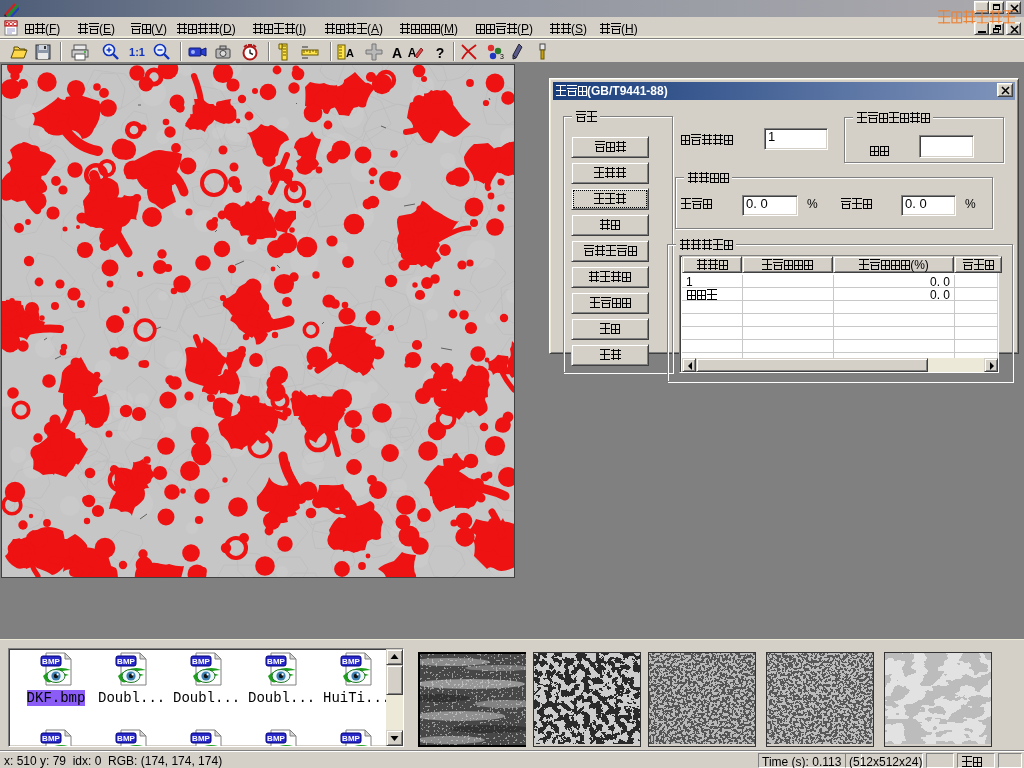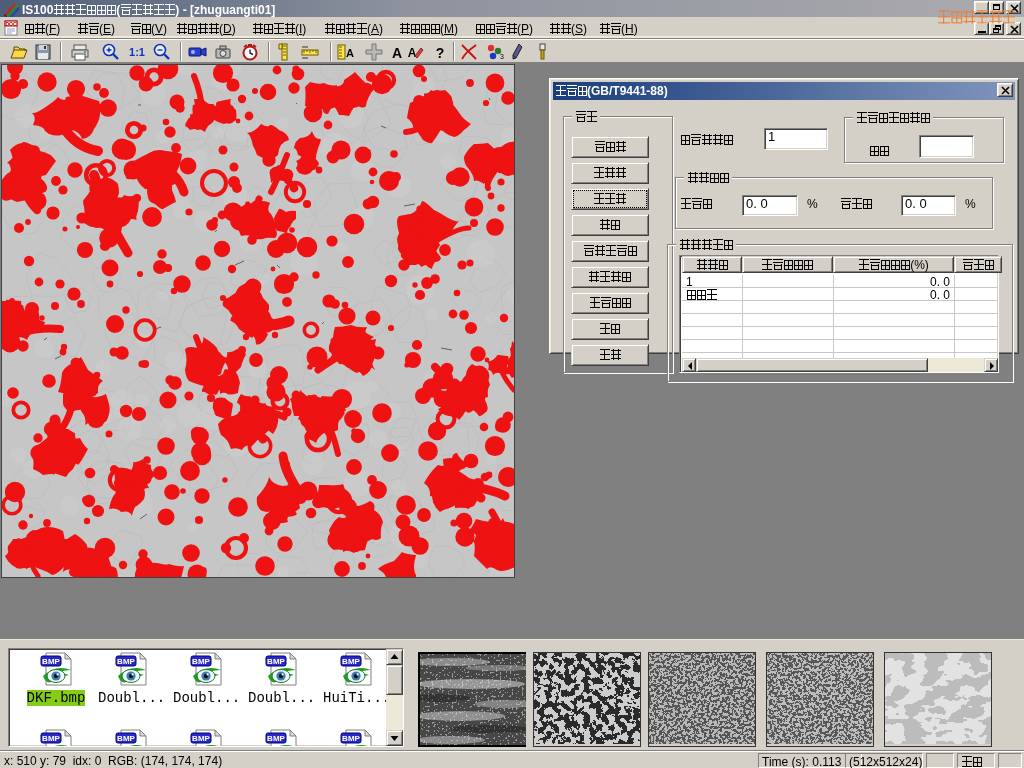--- a/index.html
+++ b/index.html
@@ -19,21 +19,20 @@
 </style></head><body>
 <div class="ab" style="left:0;top:0;width:1024px;height:17px;background:linear-gradient(90deg,#4e5d78 0%,#8e939e 40%,#abaaae 100%)">
     <svg class="ab" style="left:3px;top:1px" width="16" height="16">
       <g stroke-width="2" fill="none">
         <path d="M2 14 L12 3" stroke="#d02020"></path>
         <path d="M5 15 L15 4" stroke="#209020"></path>
         <path d="M8 16 L16 7" stroke="#2040c0"></path>
         <path d="M1 15 l3 1 l-2 -3z" fill="#222" stroke="none"></path>
       </g>
     </svg>
-    <div class="ab" style="left:22px;top:3px;color:#fff;font-weight:bold;font-size:12px;white-space:nowrap">IS100<b class="gc"></b><b class="gc"></b><b class="ga"></b><b class="gb"></b><b class="gb"></b><b class="gb"></b>(<b class="gd"></b><b class="ga"></b><b class="gc"></b><b class="ga"></b><b class="ga"></b>) - [zhuguangti01]</div>
     <div class="ab" style="right:3px;top:1px"><span class="wbtn" style="width:15px;height:13px"></span><span class="wbtn" style="width:15px;height:13px"><span class="ab" style="left:3px;top:2px;width:7px;height:6px;border:1px solid #000;border-top-width:2px"></span></span><span class="wbtn" style="width:15px;height:13px;margin-left:2px"><svg class="ab" style="left:3px;top:2px" width="9" height="9">
           <path d="M1 1 L8 8 M8 1 L1 8" stroke="#000" stroke-width="1.6"></path>
         </svg></span></div>
   </div>
 <div class="ab" style="left:0;top:17px;width:1024px;height:22px;background:#d4d0c8;border-bottom:1px solid #808080;box-shadow:inset 0 -2px 0 #ece9d8">
     <svg class="ab" style="left:4px;top:3px" width="15" height="16">
       <rect x="1" y="1" width="12" height="14" fill="#fff" stroke="#808080"></rect>
       <rect x="1" y="1" width="12" height="5" fill="#fff" stroke="#a00"></rect>
       <text x="7" y="6" font-size="5" fill="#c00" text-anchor="middle" font-weight="bold">DOC</text>
       <path d="M3 9 h8 M3 11 h8 M3 13 h5" stroke="#99c"></path>
@@ -992,21 +991,21 @@
       <div class="ab" style="left:14px;top:3px;width:66px;text-align:center"><svg width="33" height="34" viewBox="0 0 33 34">
           <path d="M6 1 h19 l6 6 v26 h-25 z" fill="#fff" stroke="#808080"></path>
           <path d="M25 1 l6 6 h-6 z" fill="#d8d8d8" stroke="#808080"></path>
           <rect x="1" y="4" width="20" height="10" rx="2" fill="#2929c9" stroke="#00007a"></rect>
           <text x="11" y="12" font-family="Liberation Sans" font-size="8" font-weight="bold" fill="#fff" text-anchor="middle">BMP</text>
           <path d="M3 24 q13 -12 28 -6 q-12 0 -19 6 q10 -4 17 -1 q-14 3 -18 7 q-5 2 -8 -6z" fill="#1f9e1f"></path>
           <ellipse cx="16" cy="24" rx="9" ry="6.5" fill="#eef6ff" stroke="#1f7a1f"></ellipse>
           <circle cx="16" cy="24" r="4.6" fill="#3d7fae"></circle>
           <circle cx="16" cy="24" r="2.2" fill="#111"></circle>
           <circle cx="17.6" cy="22.4" r="1.1" fill="#fff"></circle>
-        </svg><div style="margin-top:1px;font-size:14px;font-family:&quot;Liberation Mono&quot;,monospace;white-space:nowrap"><span style="background:#84cc16">DKF.bmp</span></div></div>
+        </svg><div style="margin-top:1px;font-size:14px;font-family:&quot;Liberation Mono&quot;,monospace;white-space:nowrap"><span style="background:#8b5cf6">DKF.bmp</span></div></div>
       <div class="ab" style="left:14px;top:80px;width:66px;text-align:center"><svg width="33" height="34" viewBox="0 0 33 34">
           <path d="M6 1 h19 l6 6 v26 h-25 z" fill="#fff" stroke="#808080"></path>
           <path d="M25 1 l6 6 h-6 z" fill="#d8d8d8" stroke="#808080"></path>
           <rect x="1" y="4" width="20" height="10" rx="2" fill="#2929c9" stroke="#00007a"></rect>
           <text x="11" y="12" font-family="Liberation Sans" font-size="8" font-weight="bold" fill="#fff" text-anchor="middle">BMP</text>
           <path d="M3 24 q13 -12 28 -6 q-12 0 -19 6 q10 -4 17 -1 q-14 3 -18 7 q-5 2 -8 -6z" fill="#1f9e1f"></path>
           <ellipse cx="16" cy="24" rx="9" ry="6.5" fill="#eef6ff" stroke="#1f7a1f"></ellipse>
           <circle cx="16" cy="24" r="4.6" fill="#3d7fae"></circle>
           <circle cx="16" cy="24" r="2.2" fill="#111"></circle>
           <circle cx="17.6" cy="22.4" r="1.1" fill="#fff"></circle>

